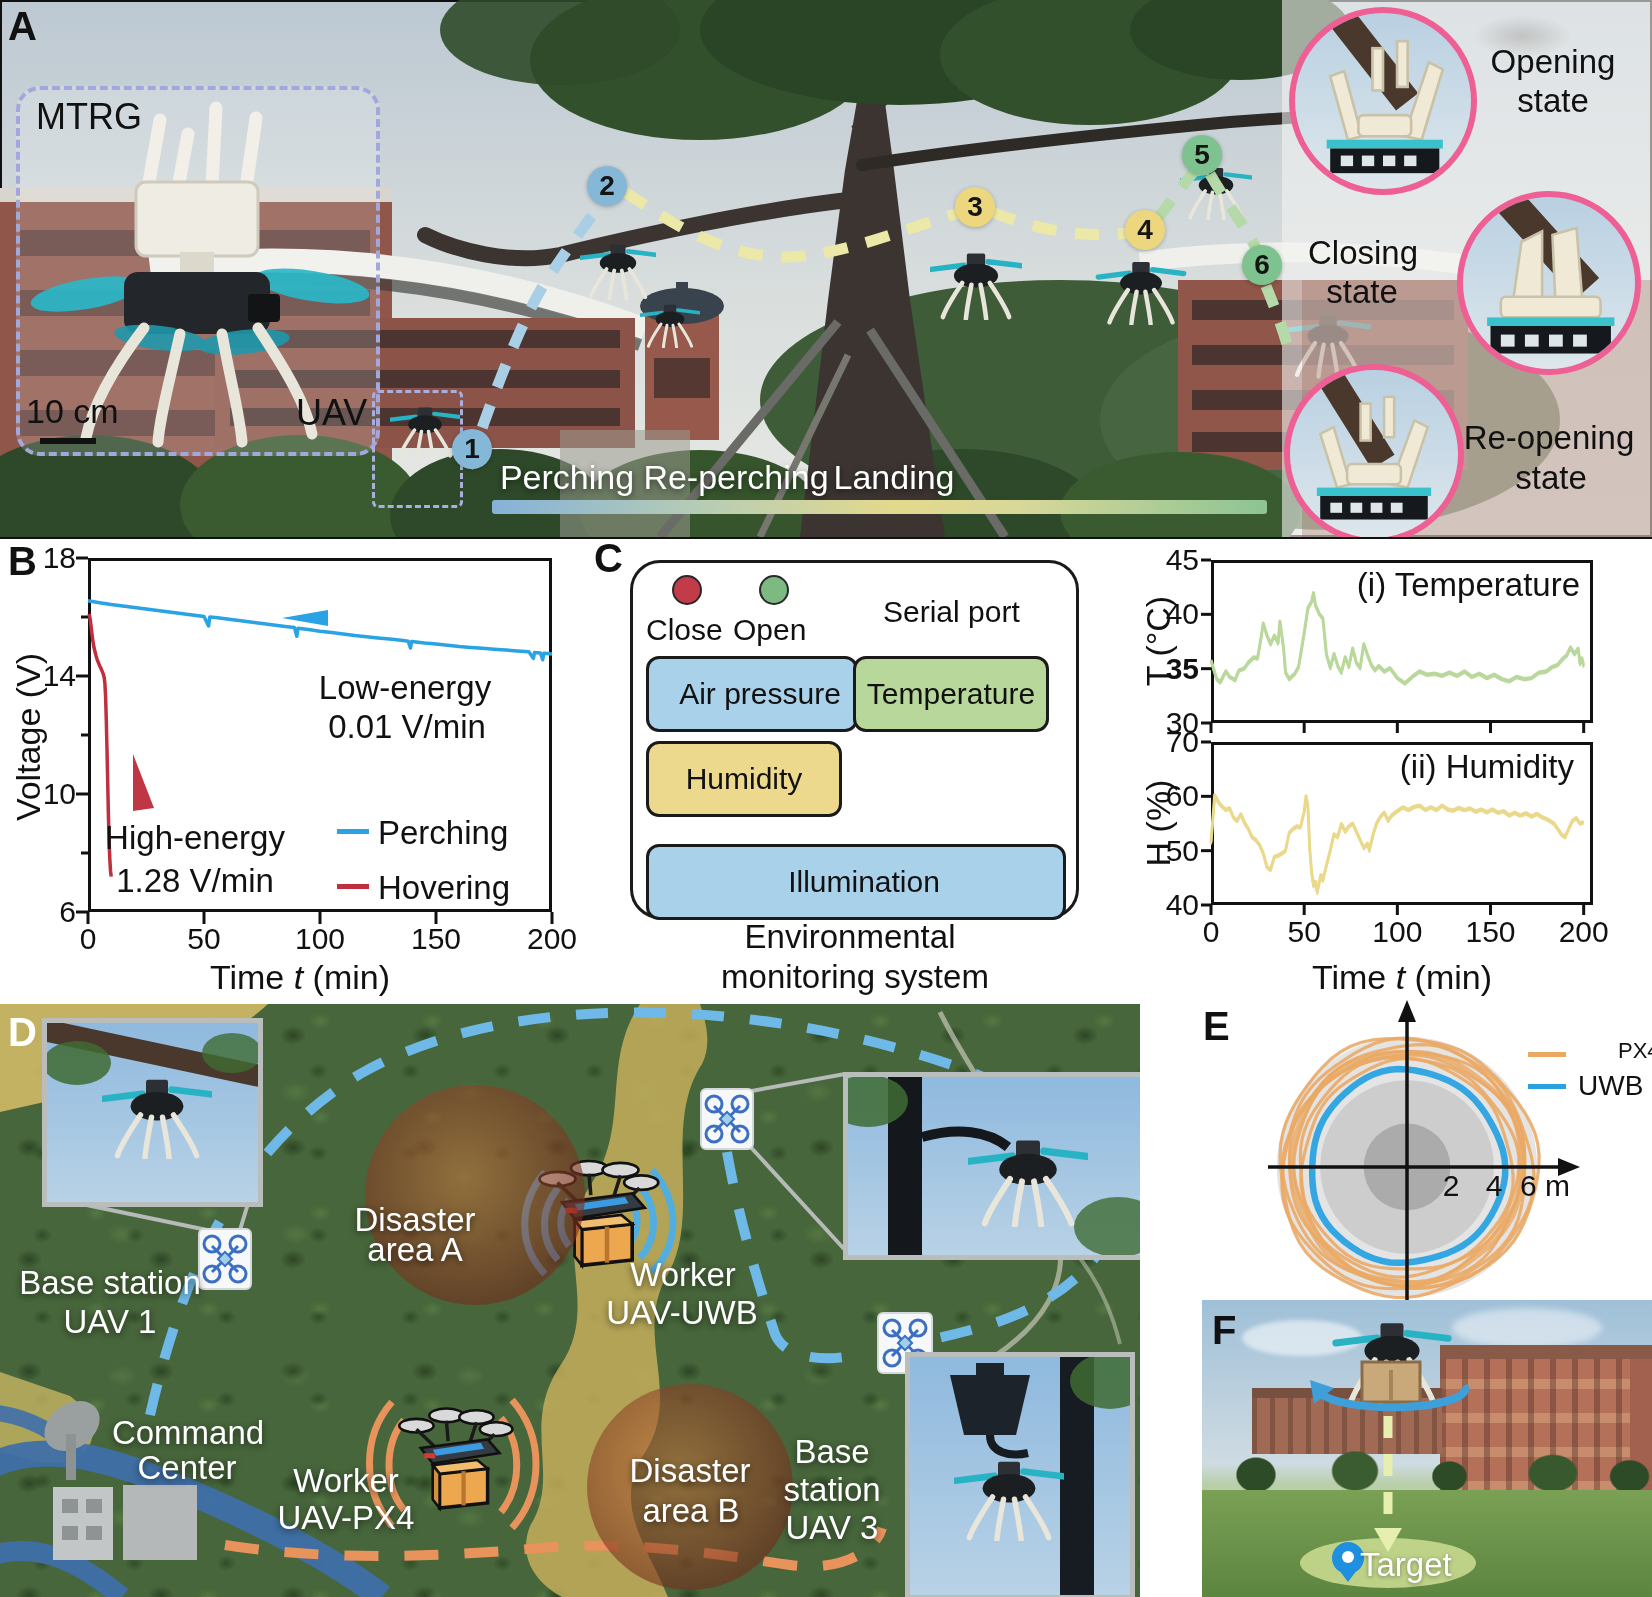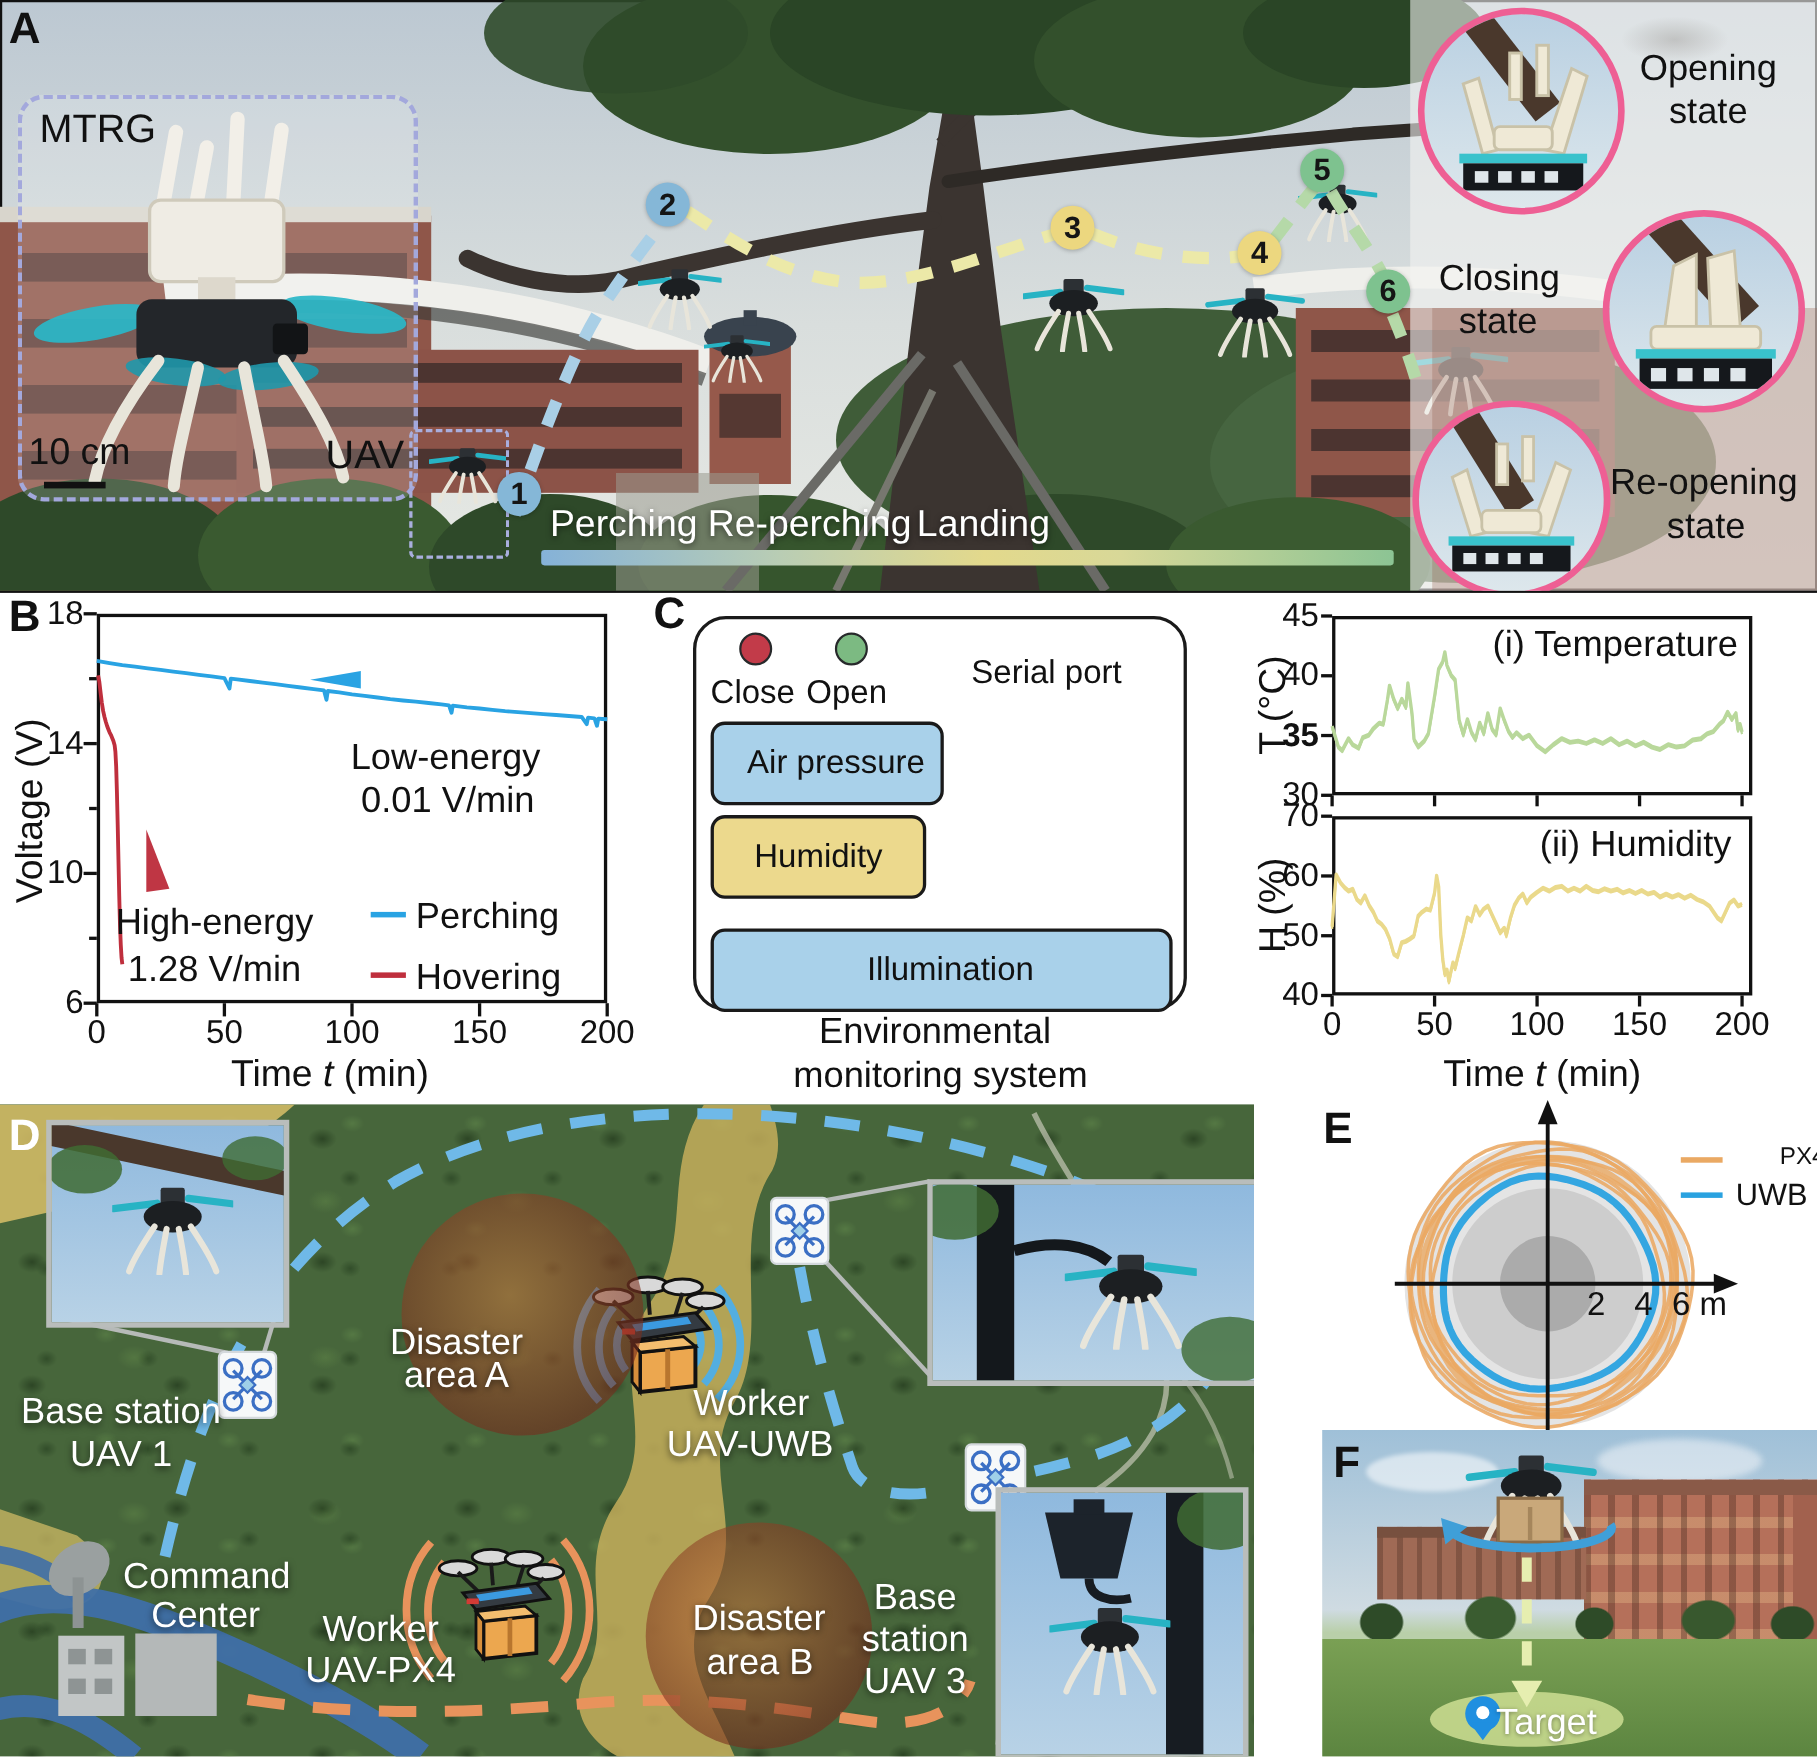--- a/index.html
+++ b/index.html
@@ -311,20 +311,21 @@
   <span class="leg-label" style="left:378px;top:869px">Hovering</span>
 
   <span class="abs panel-letter" style="left:594px;top:538px">C</span>
   <div id="c-box" class="abs">
     <div class="dot" style="left:39px;top:12px;background:#c23b49"></div>
     <div class="dot" style="left:126px;top:12px;background:#7cba82"></div>
     <span class="c-txt" style="left:13px;top:50px">Close</span>
     <span class="c-txt" style="left:100px;top:50px">Open</span>
     <span class="c-txt" style="left:250px;top:32px">Serial port</span>
     <div class="sensor s-blue" style="left:13px;top:93px;width:190px;height:70px">Air pressure</div>
+    <div class="sensor s-green" style="left:220px;top:93px;width:190px;height:70px">Temperature</div>
     <div class="sensor s-yellow" style="left:13px;top:178px;width:190px;height:70px">Humidity</div>
     <div class="sensor s-blue" style="left:13px;top:281px;width:398px;height:70px">Illumination</div>
   </div>
   <span class="ann ctr" style="left:850px;top:937px">Environmental</span>
   <span class="ann ctr" style="left:855px;top:977px">monitoring system</span>
 
   <div class="abs" id="chartT-wrap" style="left:1211px;top:560px;width:382px;height:163px">
     <div class="plotbox abs" style="left:0;top:0;width:382px;height:163px;box-sizing:border-box"></div>
     <svg id="chartT" class="abs" width="382" height="163" style="left:0;top:0">
         <line x1="0" y1="163" x2="0" y2="173" stroke="#111" stroke-width="3"></line>

